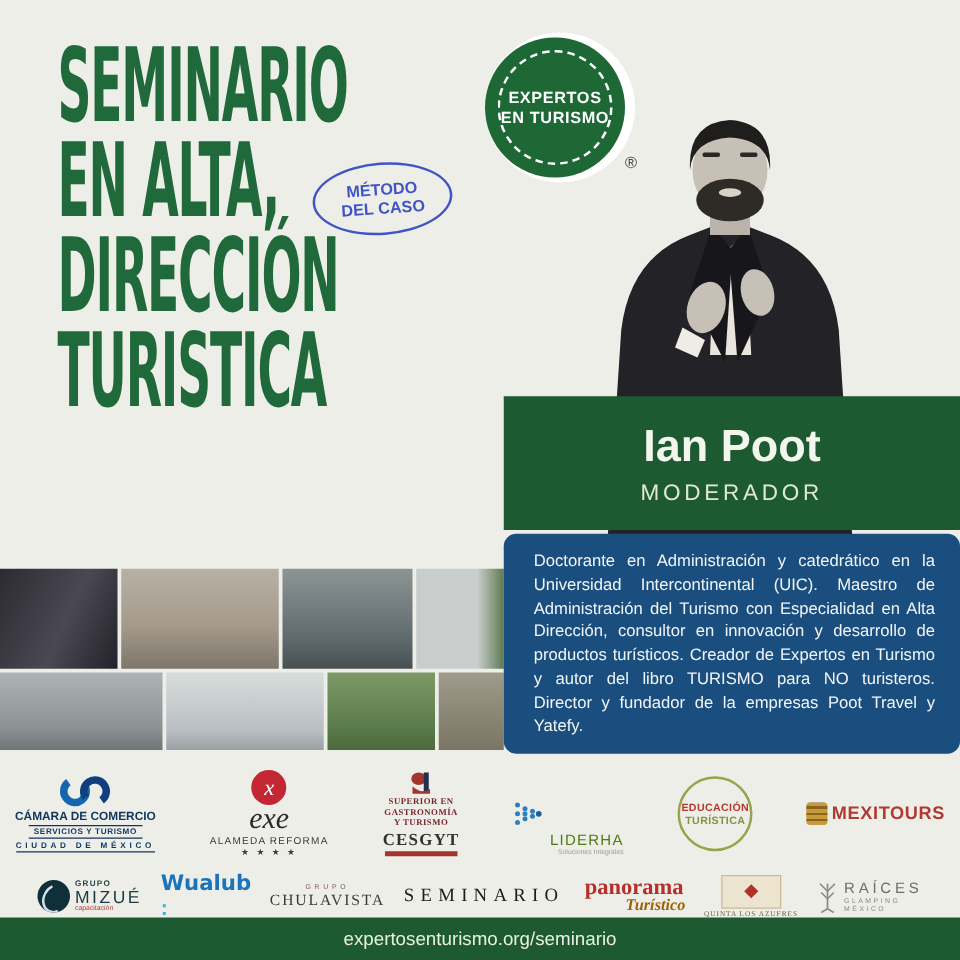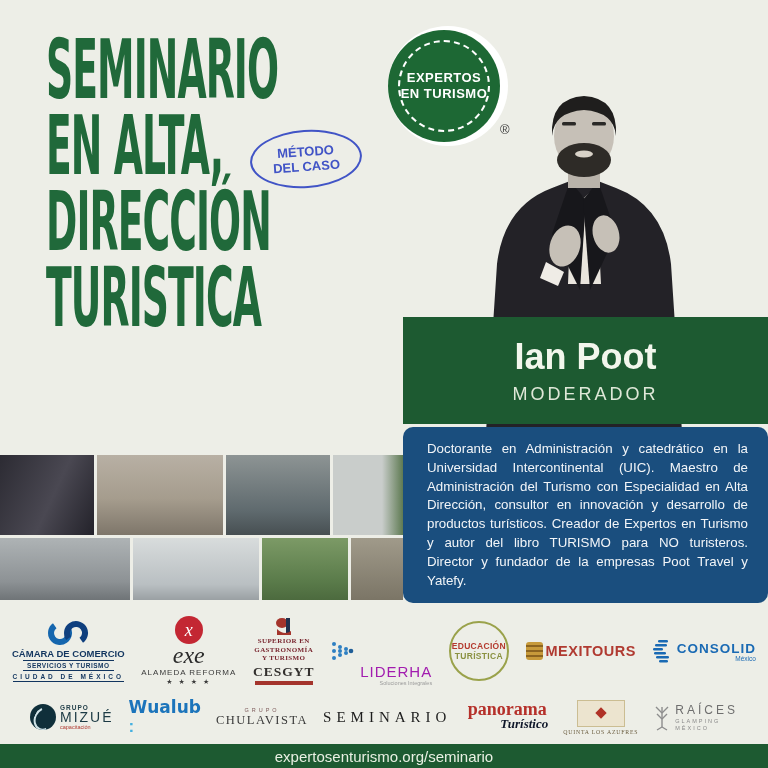--- a/index.html
+++ b/index.html
@@ -84,21 +84,21 @@
   .exe-sub{font-size:8px;letter-spacing:1px;color:#3a3a3a;margin-top:2px;}
   .exe-stars{font-size:7px;color:#3a3a3a;letter-spacing:2px;margin-top:1px;}
 
   .ces-line{font-size:7px;font-weight:bold;color:#7a2730;font-family:"Liberation Serif",serif;
     letter-spacing:.4px;line-height:8.5px;text-align:center;}
   .ces-word{font-family:"Liberation Serif",serif;font-size:13.5px;font-weight:bold;color:#33302e;
     letter-spacing:1px;margin-top:1px;}
   .ces-bar{width:58px;height:4px;background:#a4342c;margin-top:1px;}
 
   .logo-liderha{flex-direction:row;align-items:center;gap:5px;}
-  .lid-word{font-size:15px;color:#a21caf;letter-spacing:1px;margin-top:47px;}
+  .lid-word{font-size:12px;color:#4d7c0f;letter-spacing:1px;margin-top:47px;}
   .lid-sub{font-size:5.5px;color:#9b9b9b;text-align:right;}
 
   .edu-circle{width:56px;height:56px;border-radius:50%;border:2px solid #9aa24b;
     display:flex;flex-direction:column;align-items:center;justify-content:center;background:transparent;}
   .edu-1{font-size:8.5px;font-weight:bold;color:#b43a2e;letter-spacing:.3px;}
   .edu-2{font-size:8.5px;font-weight:bold;color:#8a9140;letter-spacing:.3px;}
 
   .logo-mexitours{flex-direction:row;gap:3px;align-items:center;}
   .mex-ic{width:17px;height:18px;border-radius:3px;
     background:repeating-linear-gradient(0deg,#c79a3b 0 3px,#8c6420 3px 5px);}
@@ -119,35 +119,35 @@
   .logo-wualub{flex-direction:column;align-items:baseline;}
   .wua-word{font-size:17px;font-weight:800;color:#1b74bb;font-family:"DejaVu Sans",sans-serif;}
   .wua-colon{font-size:17px;font-weight:800;color:#45b0e0;}
 
   .chu-top{font-size:5.5px;color:#7d5a5a;letter-spacing:3px;}
   .chu-word{font-size:12.5px;color:#3a3a3a;font-family:"Liberation Serif",serif;letter-spacing:1.5px;}
 
   .pot-word{font-size:15px;color:#1d1d1d;font-family:"Liberation Serif",serif;letter-spacing:5px;}
 
   .pan-word{font-size:18px;font-weight:bold;color:#b5302a;font-family:"Liberation Serif",serif;line-height:15px;}
-  .pan-sub{font-size:13px;font-style:italic;font-weight:bold;color:#0f172a;
+  .pan-sub{font-size:13px;font-style:italic;font-weight:bold;color:#a16207;
     font-family:"Liberation Serif",serif;margin-left:34px;margin-top:-1px;}
 
   .qui-emblem{width:46px;height:25px;background:#ece4cf;border:1px solid #cbbd92;
     display:flex;align-items:center;justify-content:center;}
   .qui-bird{width:8px;height:8px;background:#b03226;transform:rotate(45deg);}
   .qui-word{font-size:5.8px;color:#6b5d3f;font-family:"Liberation Serif",serif;
     letter-spacing:.8px;margin-top:2px;white-space:nowrap;}
 
   .logo-raices{flex-direction:row;gap:4px;align-items:center;}
   .rai-word{font-size:12px;color:#6e6e6e;letter-spacing:3px;}
   .rai-sub{font-size:5.5px;color:#8a8a8a;letter-spacing:2px;margin-top:1px;}
 
   
-  .footer{position:absolute;left:0;bottom:0;width:768px;height:24px;background:#1d5a31;
+  .footer{position:absolute;left:0;bottom:0;width:768px;height:34px;background:#1d5a31;
     display:flex;align-items:center;justify-content:center;z-index:4;}
   .footer span{color:#e9f0e3;font-size:15px;}
 </style>
 </head>
 <body>
 
 <div class="poster">
 
   <div class="title">
     <div class="title-line">SEMINARIO</div>
@@ -270,36 +270,20 @@
     <div class="edu-circle">
       <span class="edu-1">EDUCACIÓN</span>
       <span class="edu-2">TURÍSTICA</span>
     </div>
 
     <div class="plogo logo-mexitours">
       <div class="mex-ic"></div>
       <span class="mex-word">MEXITOURS</span>
     </div>
 
-    <div class="plogo logo-consolid">
-      <svg width="20" height="24" viewBox="0 0 20 24">
-        <g fill="#1a6ab4">
-          <rect x="5" y="1" width="10" height="2.4" rx="1.2"></rect>
-          <rect x="2" y="5" width="12" height="2.4" rx="1.2"></rect>
-          <rect x="0" y="9" width="10" height="2.4" rx="1.2"></rect>
-          <rect x="1" y="13" width="12" height="2.4" rx="1.2"></rect>
-          <rect x="3" y="17" width="13" height="2.4" rx="1.2"></rect>
-          <rect x="6" y="21" width="9" height="2.4" rx="1.2"></rect>
-        </g>
-      </svg>
-      <div>
-        <div class="con-word">CONSOLID</div>
-        <div class="con-sub">México</div>
-      </div>
-    </div>
 
   </div>
 
   <div class="partners2">
 
     <div class="plogo logo-mizue">
       <div class="miz-circle"></div>
       <div>
         <div class="miz-top">GRUPO</div>
         <div class="miz-word">MIZUÉ</div>

